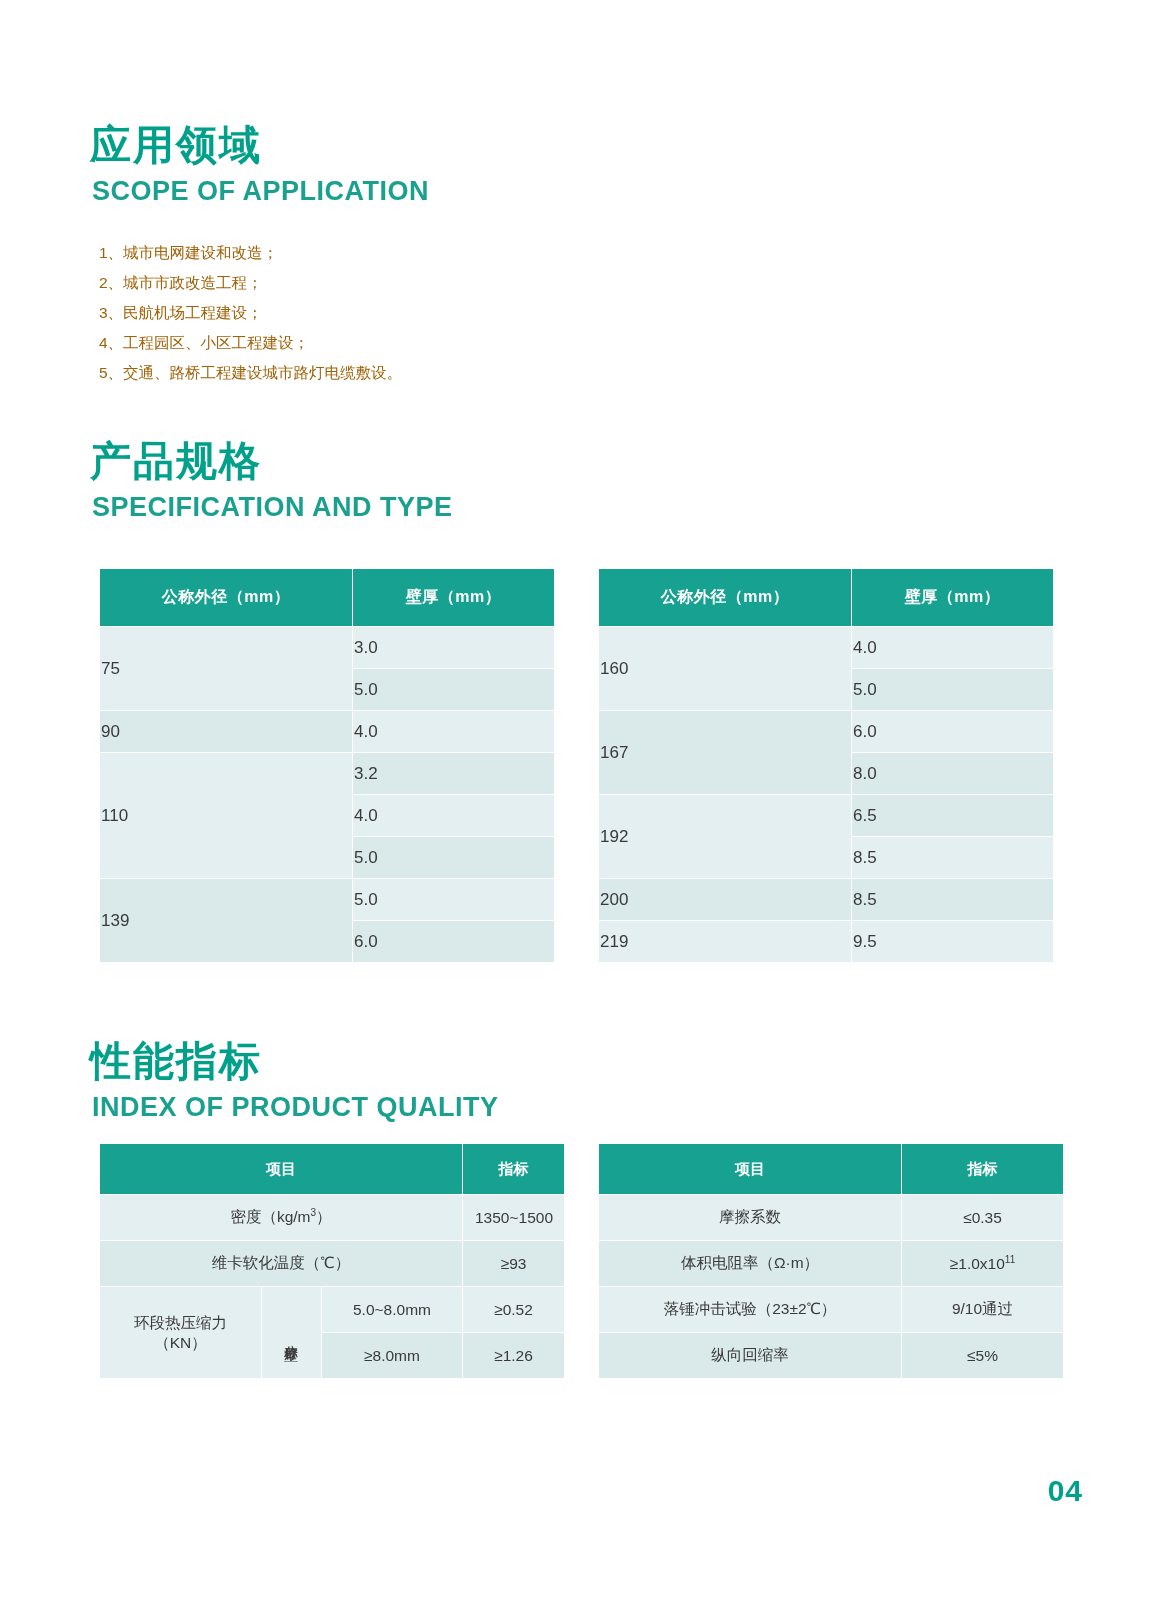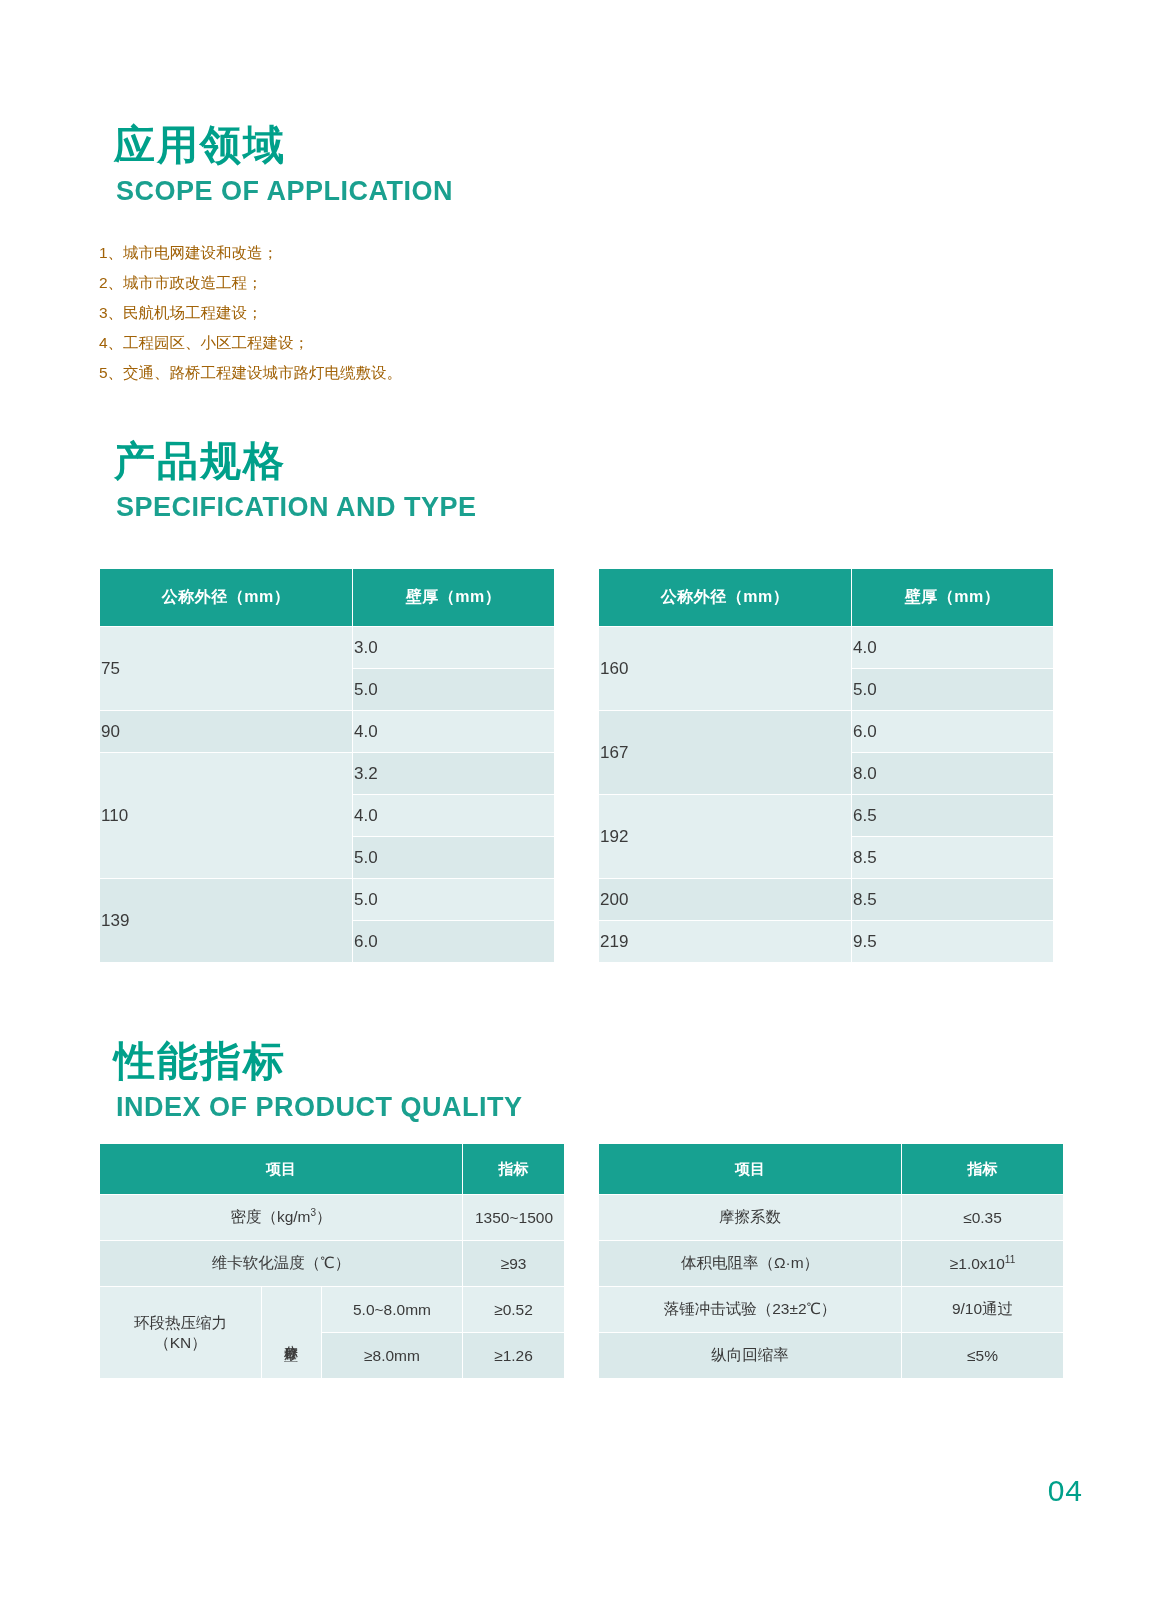--- a/index.html
+++ b/index.html
@@ -18,21 +18,21 @@
   .page {
     position: absolute;
     left: 0; top: 0;
     width: 1171px;
     height: 1600px;
   }
 
   
   .section {
     position: absolute;
-    left: 114px;
+    left: 90px;
   }
   .sec-cn {
     font-size: 41px;
     font-weight: bold;
     color: #00a08a;
     letter-spacing: 2px;
     line-height: 1.15;
     margin: 0;
     white-space: nowrap;
   }
@@ -134,21 +134,21 @@
   }
   sup { font-size: 10px; vertical-align: super; }
 
   
   .page-number {
     position: absolute;
     right: 88px;
     bottom: 92px;
     font-size: 30px;
     color: #00a08a;
-    font-weight: normal;
+    font-weight: bold;
     letter-spacing: 1px;
   }
 </style>
 </head>
 <body>
 
 <div class="page">
 
   <div class="section" style="top:122px;">
     <div class="sec-cn">应用领域</div>

